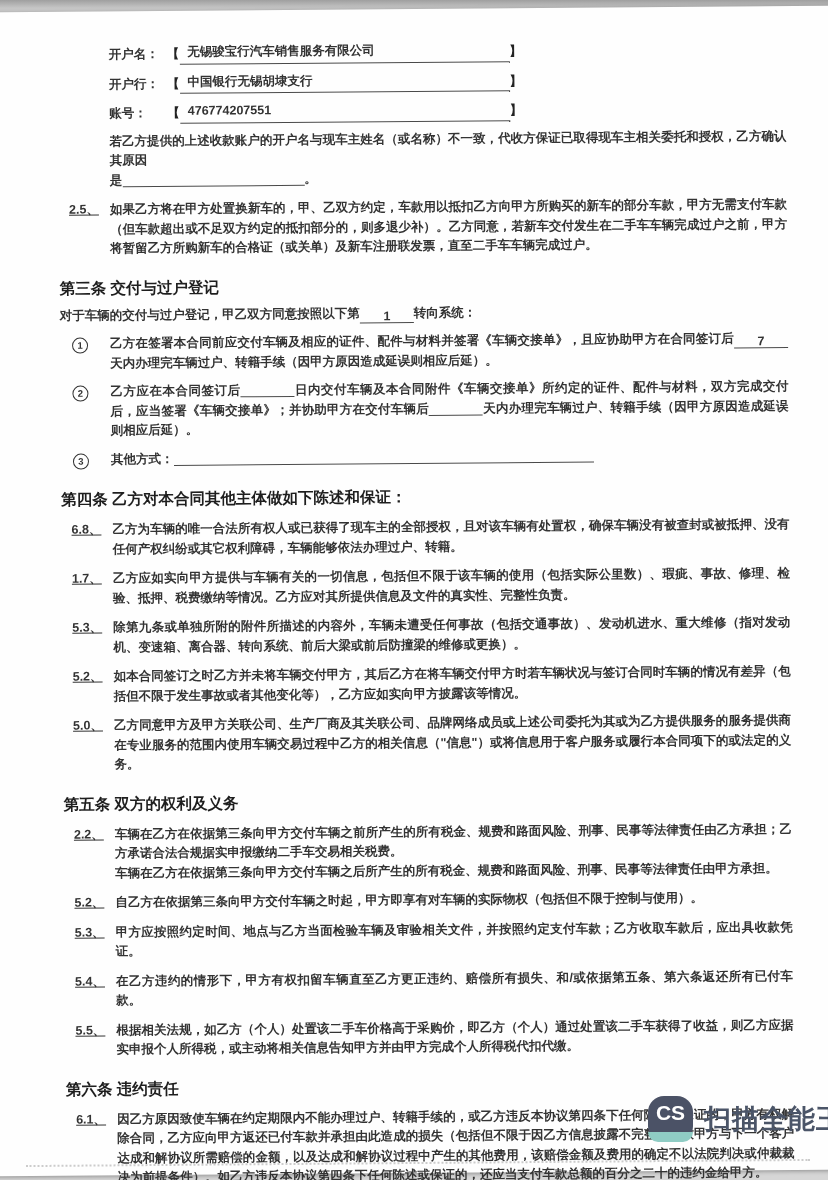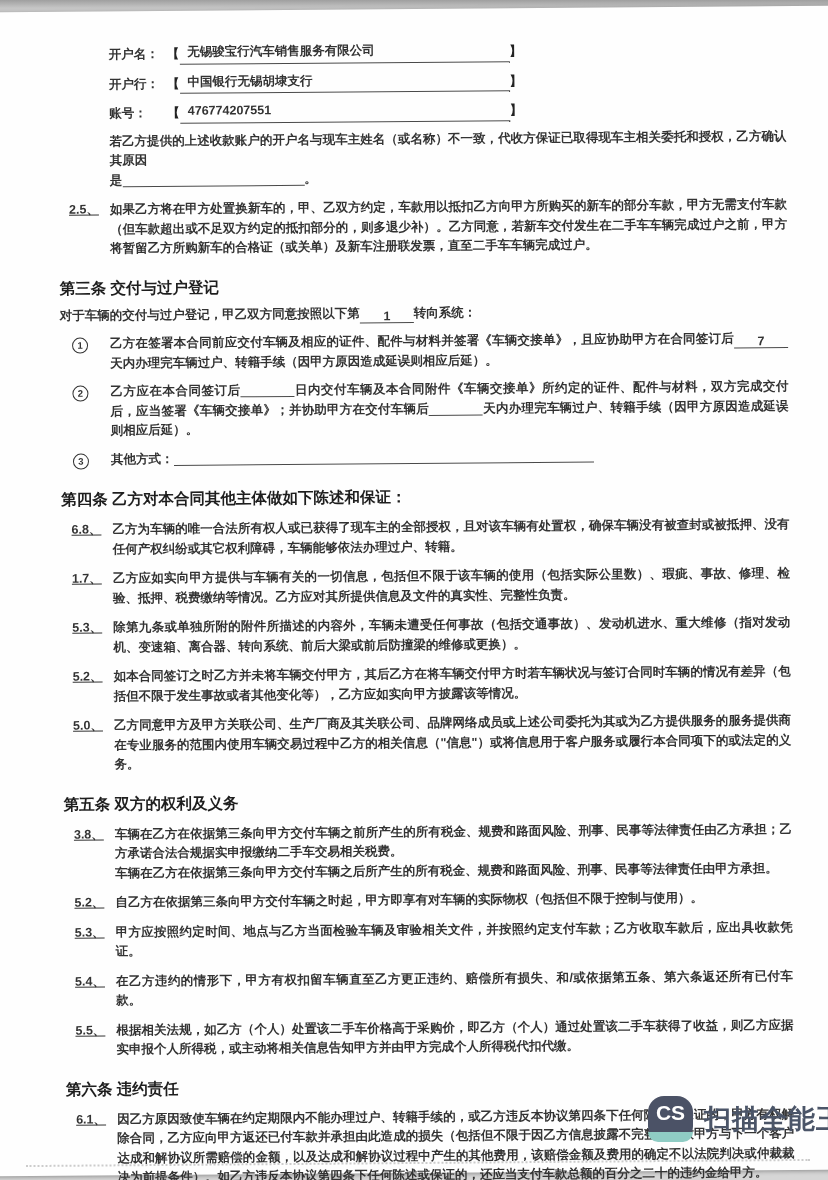--- a/index.html
+++ b/index.html
@@ -121,21 +121,21 @@
       <span class="num">5.2、</span>
       <div class="ctext">如本合同签订之时乙方并未将车辆交付甲方，其后乙方在将车辆交付甲方时若车辆状况与签订合同时车辆的情况有差异（包括但不限于发生事故或者其他变化等），乙方应如实向甲方披露该等情况。</div>
     </div>
     <div class="clause">
       <span class="num">5.0、</span>
       <div class="ctext">乙方同意甲方及甲方关联公司、生产厂商及其关联公司、品牌网络成员或上述公司委托为其或为乙方提供服务的服务提供商在专业服务的范围内使用车辆交易过程中乙方的相关信息（"信息"）或将信息用于客户服务或履行本合同项下的或法定的义务。</div>
     </div>
 
     <div class="sec-title">第五条 双方的权利及义务</div>
     <div class="clause">
-      <span class="num">3.8、</span>
+      <span class="num">2.2、</span>
       <div class="ctext">
         <p>车辆在乙方在依据第三条向甲方交付车辆之前所产生的所有税金、规费和路面风险、刑事、民事等法律责任由乙方承担；乙方承诺合法合规据实申报缴纳二手车交易相关税费。</p>
         <p>车辆在乙方在依据第三条向甲方交付车辆之后所产生的所有税金、规费和路面风险、刑事、民事等法律责任由甲方承担。</p>
       </div>
     </div>
     <div class="clause">
       <span class="num">5.2、</span>
       <div class="ctext">自乙方在依据第三条向甲方交付车辆之时起，甲方即享有对车辆的实际物权（包括但不限于控制与使用）。</div>
     </div>
     <div class="clause">

